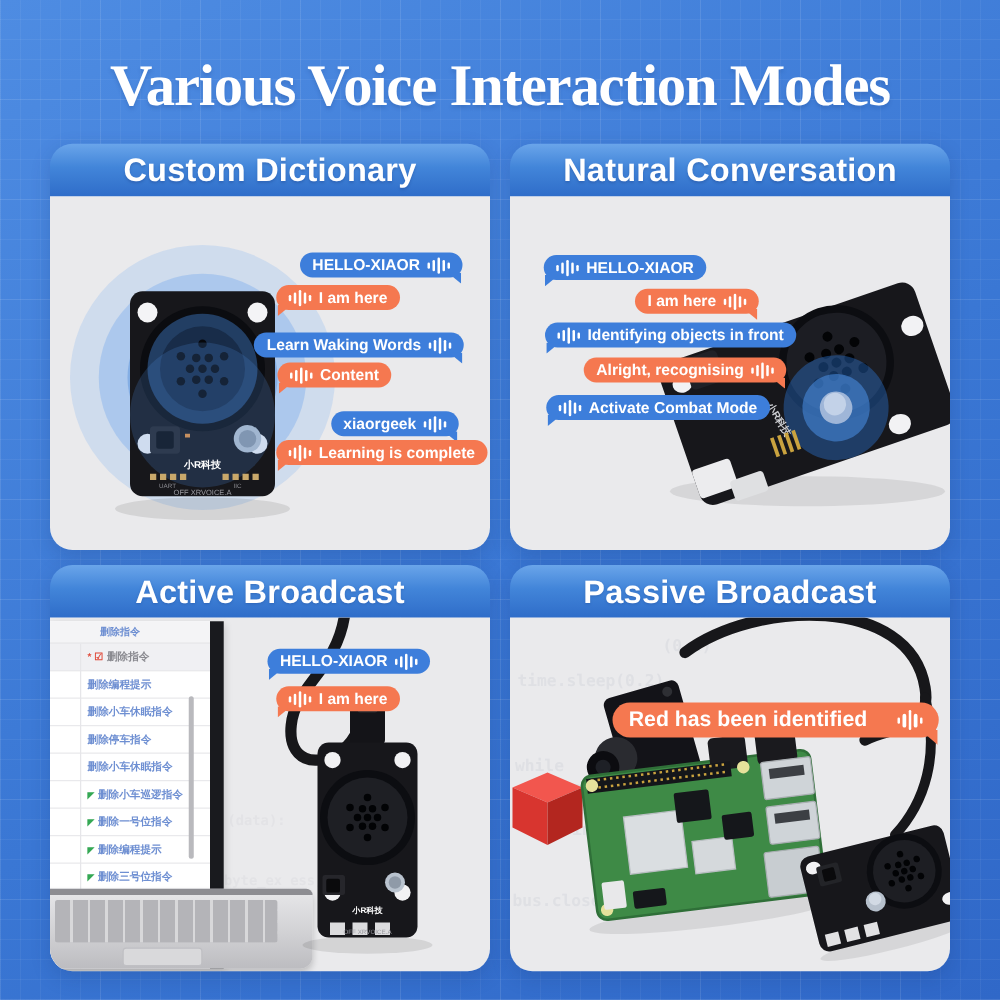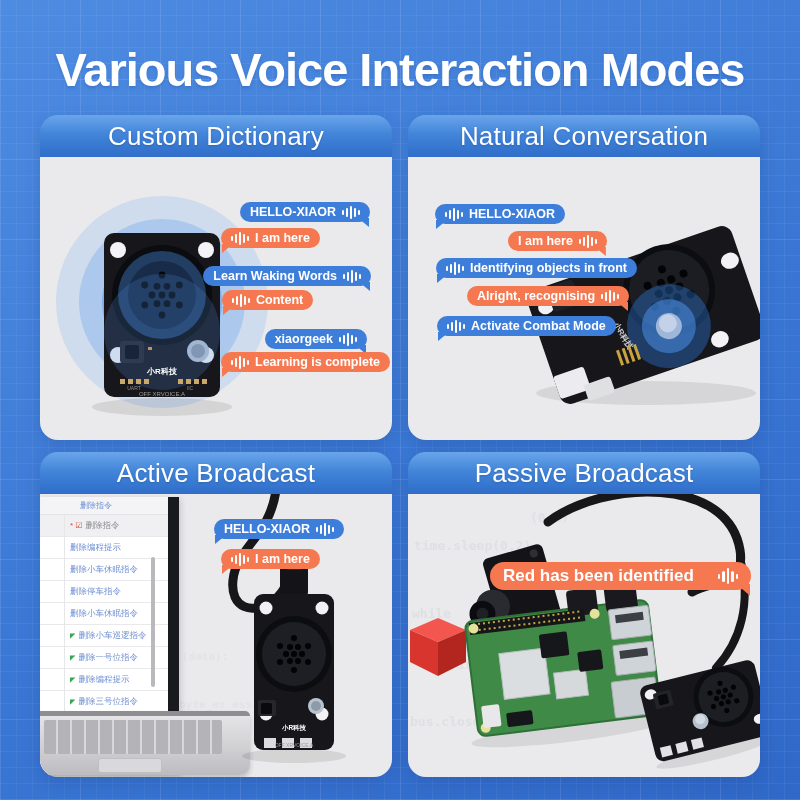--- a/index.html
+++ b/index.html
@@ -6,28 +6,28 @@
   body{width:800px;height:800px;overflow:hidden;position:relative;
     font-family:"Liberation Sans",sans-serif;
     background:
       repeating-linear-gradient(0deg, rgba(255,255,255,.05) 0 1px, transparent 1px 16px),
       repeating-linear-gradient(90deg, rgba(255,255,255,.05) 0 1px, transparent 1px 16px),
       repeating-linear-gradient(0deg, rgba(255,255,255,.06) 0 1px, transparent 1px 80px),
       repeating-linear-gradient(90deg, rgba(255,255,255,.06) 0 1px, transparent 1px 80px),
       linear-gradient(150deg,#4e8ce2 0%,#3a77d4 55%,#3068c8 100%);}
   .main-title{position:absolute;top:42px;left:0;width:800px;text-align:center;
     font-size:47px;font-weight:800;letter-spacing:-1px;color:#fff;
-    text-shadow:0 2px 3px rgba(30,70,140,.25);}
+    text-shadow:0 2px 3px rgba(30,70,140,.25);font-family:Liberation Serif, serif;}
   .card{position:absolute;width:352px;height:325px;border-radius:18px;
     box-shadow:0 5px 16px rgba(20,50,110,.20);}
   .card.tl{left:40px;top:115px}.card.tr{left:408px;top:115px}
   .card.bl{left:40px;top:452px}.card.br{left:408px;top:452px}
   .card-head{height:42px;border-radius:18px 18px 0 0;display:flex;align-items:center;justify-content:center;
     background:linear-gradient(#6aa5ea 0%,#4285d9 45%,#2f6dc9 100%);
-    color:#fff;font-size:26px;font-weight:400;letter-spacing:.2px;
+    color:#fff;font-size:26px;font-weight:700;letter-spacing:.2px;
     text-shadow:0 1px 2px rgba(25,60,130,.3);}
   .card-body{position:absolute;top:42px;left:0;right:0;bottom:0;background:#eaeaec;
     border-radius:0 0 18px 18px;overflow:hidden;}
   .scene-svg{position:absolute;inset:0;z-index:1;}
   
   .bb{position:absolute;display:inline-flex;align-items:center;gap:6px;height:20px;
     padding:0 10px;border-radius:12px;color:#fff;font-size:12.5px;font-weight:700;
     white-space:nowrap;z-index:5;}
   .bb.blue{background:#3d7edb}.bb.orange{background:#f57850}
   .bb::after{content:"";position:absolute;bottom:-5px;width:11px;height:9px;background:inherit;}
@@ -38,21 +38,21 @@
   
   .w{display:inline-flex;align-items:center;gap:2px;}
   .w i{display:block;width:2px;background:#fff;border-radius:2px;}
   .w i:nth-child(1),.w i:nth-child(5){height:5px;}
   .w i:nth-child(2),.w i:nth-child(4){height:9px;}
   .w i:nth-child(3){height:13px;}
   .bb-lg .w i{width:2.5px}.bb-lg .w i:nth-child(3){height:16px}
   .bb-lg .w i:nth-child(2),.bb-lg .w i:nth-child(4){height:11px}
   
   .lscreen{position:absolute;left:0;top:3px;width:128px;height:278px;background:#fff;
-    border-right:11px solid #191a1e;z-index:2;box-shadow:2px 2px 6px rgba(0,0,0,.15);}
+    border-right:11px solid #191a1e;z-index:2;box-shadow:2px 2px 6px rgba(0,0,0,.15);font-weight:bold;}
   .ltop{height:17px;background:#f4f4f6;border-bottom:1px solid #e3e3e6;
     font-size:8px;color:#6e8fd2;display:flex;align-items:center;padding-left:40px;
     filter:blur(.4px);}
   .lrow{height:21px;border-bottom:1px solid #e9e9ec;display:flex;align-items:center;
     padding-left:30px;font-size:8.5px;color:#6e8fd2;filter:blur(.35px);gap:3px;}
   .lrow.head{background:#f0f0f3;color:#8a8a90;}
   .mark-red{color:#e04a3a;font-size:8px;filter:none;}
   .chk{color:#35a854;font-size:7px;}
   .lcol{position:absolute;left:24px;top:18px;bottom:0;width:1px;background:#e6e6e9;}
   .lscroll{position:absolute;right:13px;top:60px;width:4px;height:130px;background:#b9b9bd;border-radius:2px;}

